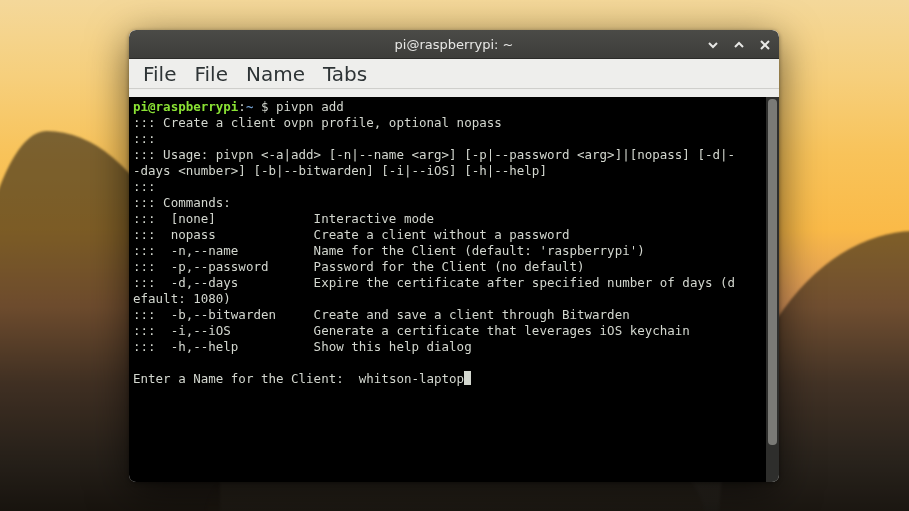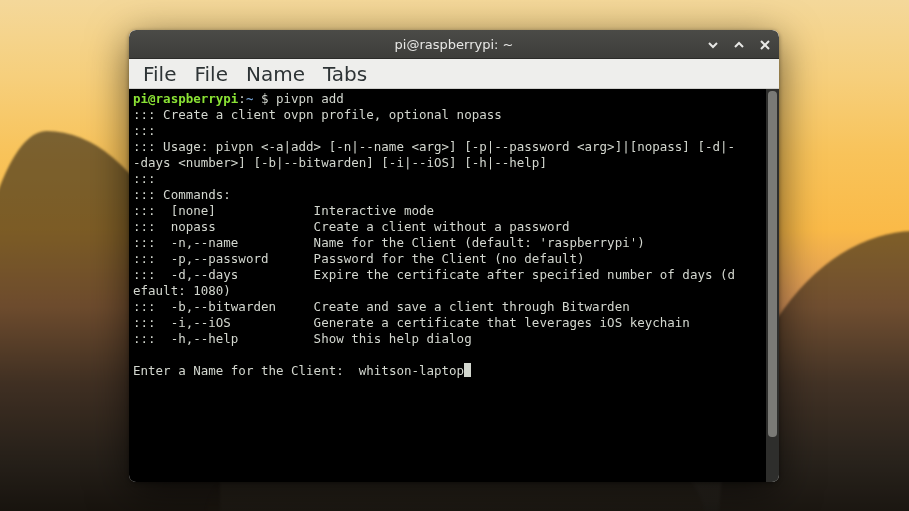--- a/index.html
+++ b/index.html
@@ -101,20 +101,21 @@
     font-size: 20px;
     color: #2e3436;
     border-bottom: 1px solid #cfcfcc;
   }
   .menu-item { cursor: pointer; }
 
   .term-wrap {
     position: relative;
     height: calc(100% - 59px);
     display: flex;
+    margin-top: 8px;
   }
   .terminal {
     background: #000000;
     color: #d3d7cf;
     font-family: "DejaVu Sans Mono", "Liberation Mono", monospace;
     font-size: 12.5px;
     line-height: 16px;
     padding: 2px 4px;
     flex: 1;
     overflow: hidden;

